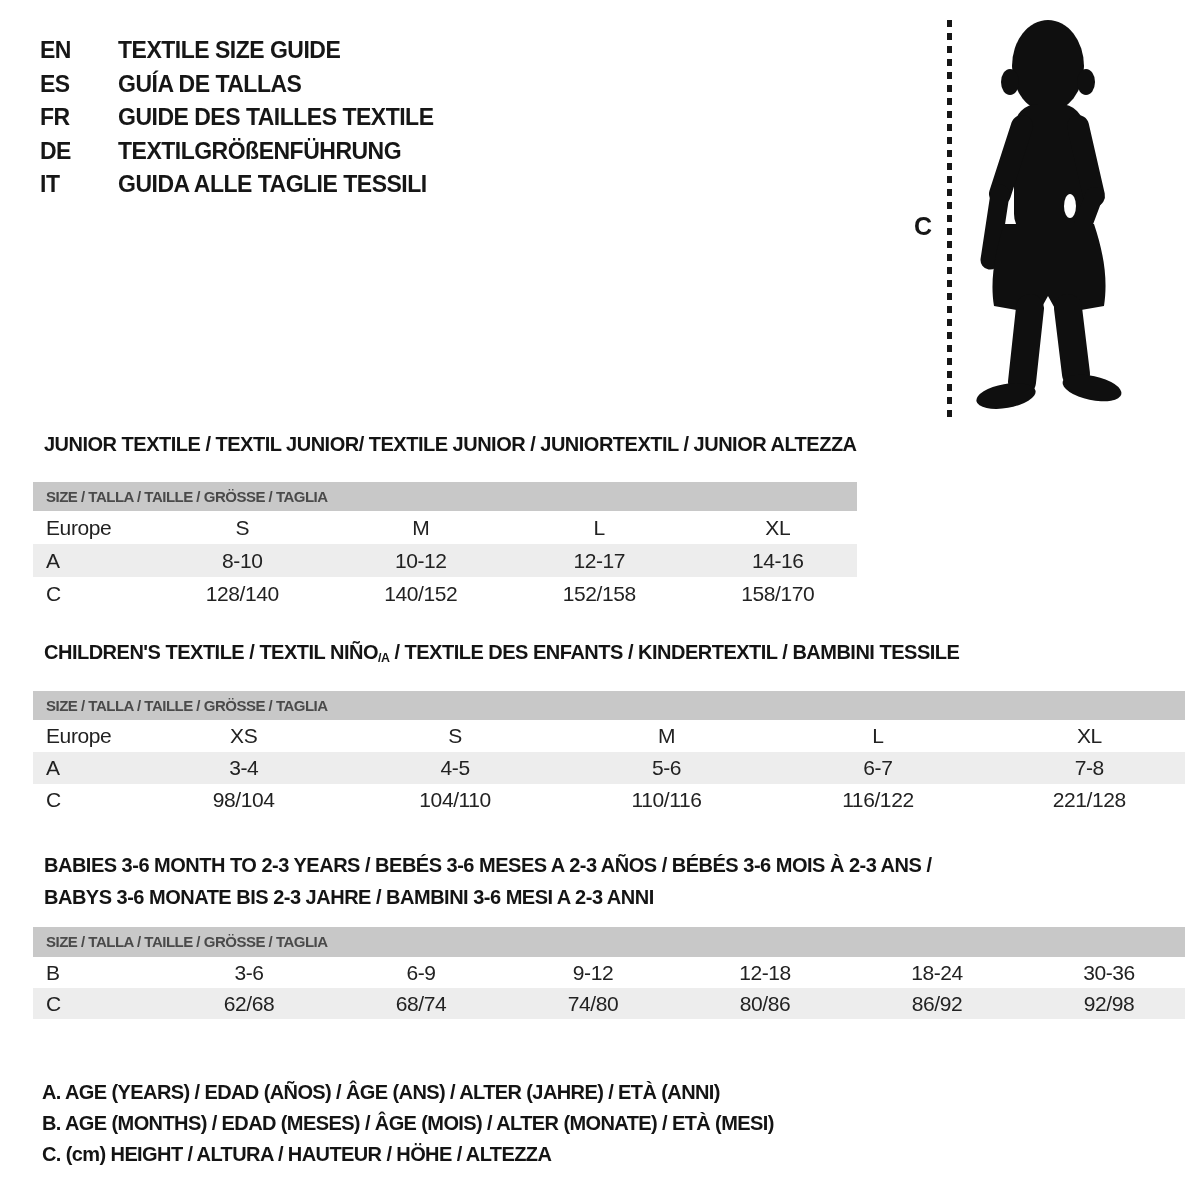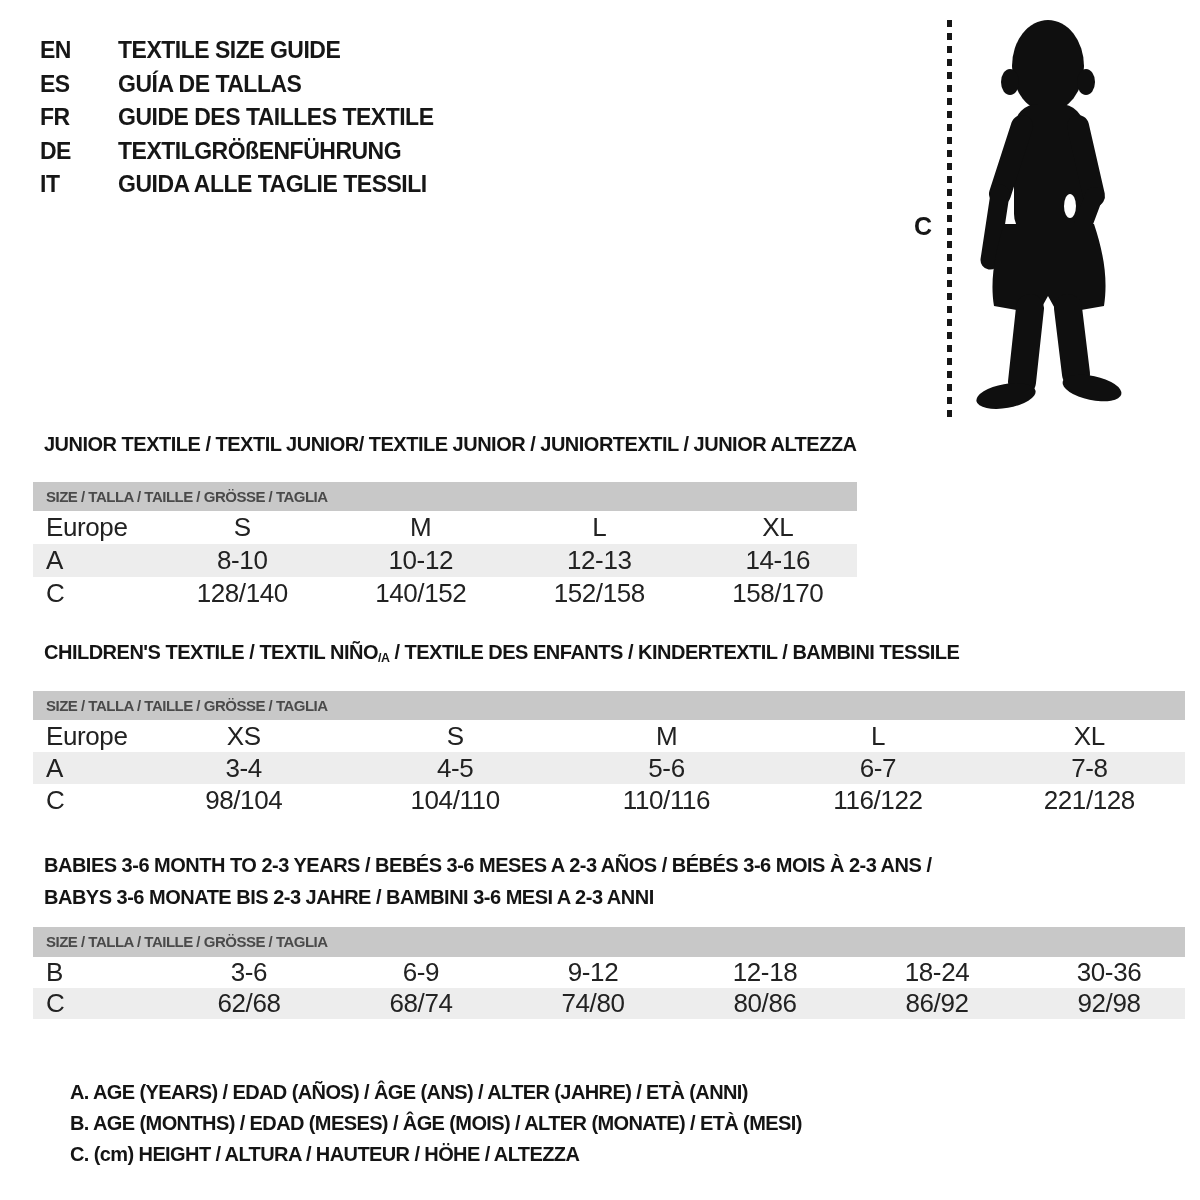--- a/index.html
+++ b/index.html
@@ -30,34 +30,34 @@
   
   .tbl { position:absolute; left:33px; }
   .tbl-junior   { top:482px; width:824px; }
   .tbl-children { top:691px; width:1152px; }
   .tbl-babies   { top:927px; width:1152px; }
 
   .bar { background:#c8c8c8; color:#4a4a4a; font-size:15px; font-weight:700;
          letter-spacing:-0.5px; padding-left:13px; height:29px; line-height:29px; }
   .tbl-babies .bar { height:30px; line-height:30px; }
 
-  .row { display:flex; align-items:center; font-size:26px; letter-spacing:-0.4px; color:#222222;gap:20px; }
+  .row { display:flex; align-items:center; font-size:21px; letter-spacing:-0.4px; color:#222222;gap:20px; }
   .tbl-junior .row   { height:33px; }
   .tbl-children .row { height:32px; }
   .tbl-babies .row   { height:31px; }
   .row-stripe { background:#ededed; }
 
   .lbl  { padding-left:13px; }
   .tbl-junior   .lbl { width:110px; }
   .tbl-children .lbl { width:95px;  }
   .tbl-babies   .lbl { width:120px; }
   .cell { flex:1; text-align:center; }
 
   
-  .legend { position:absolute; left:42px; top:1077px;margin-left:28px; }
+  .legend { position:absolute; left:42px; top:1077px; }
   .legend-line { font-size:20px; font-weight:700; letter-spacing:-0.6px;
                  line-height:31px; color:#141414; white-space:nowrap; }
 </style>
 </head>
 <body>
 
 <div class="page">
 
   <div class="langs">
     <div class="lang-row">
@@ -110,21 +110,21 @@
       <span class="lbl">Europe</span>
       <span class="cell">S</span>
       <span class="cell">M</span>
       <span class="cell">L</span>
       <span class="cell">XL</span>
     </div>
     <div class="row row-stripe">
       <span class="lbl">A</span>
       <span class="cell">8-10</span>
       <span class="cell">10-12</span>
-      <span class="cell">12-13</span>
+      <span class="cell">12-17</span>
       <span class="cell">14-16</span>
     </div>
     <div class="row">
       <span class="lbl">C</span>
       <span class="cell">128/140</span>
       <span class="cell">140/152</span>
       <span class="cell">152/158</span>
       <span class="cell">158/170</span>
     </div>
   </div>

